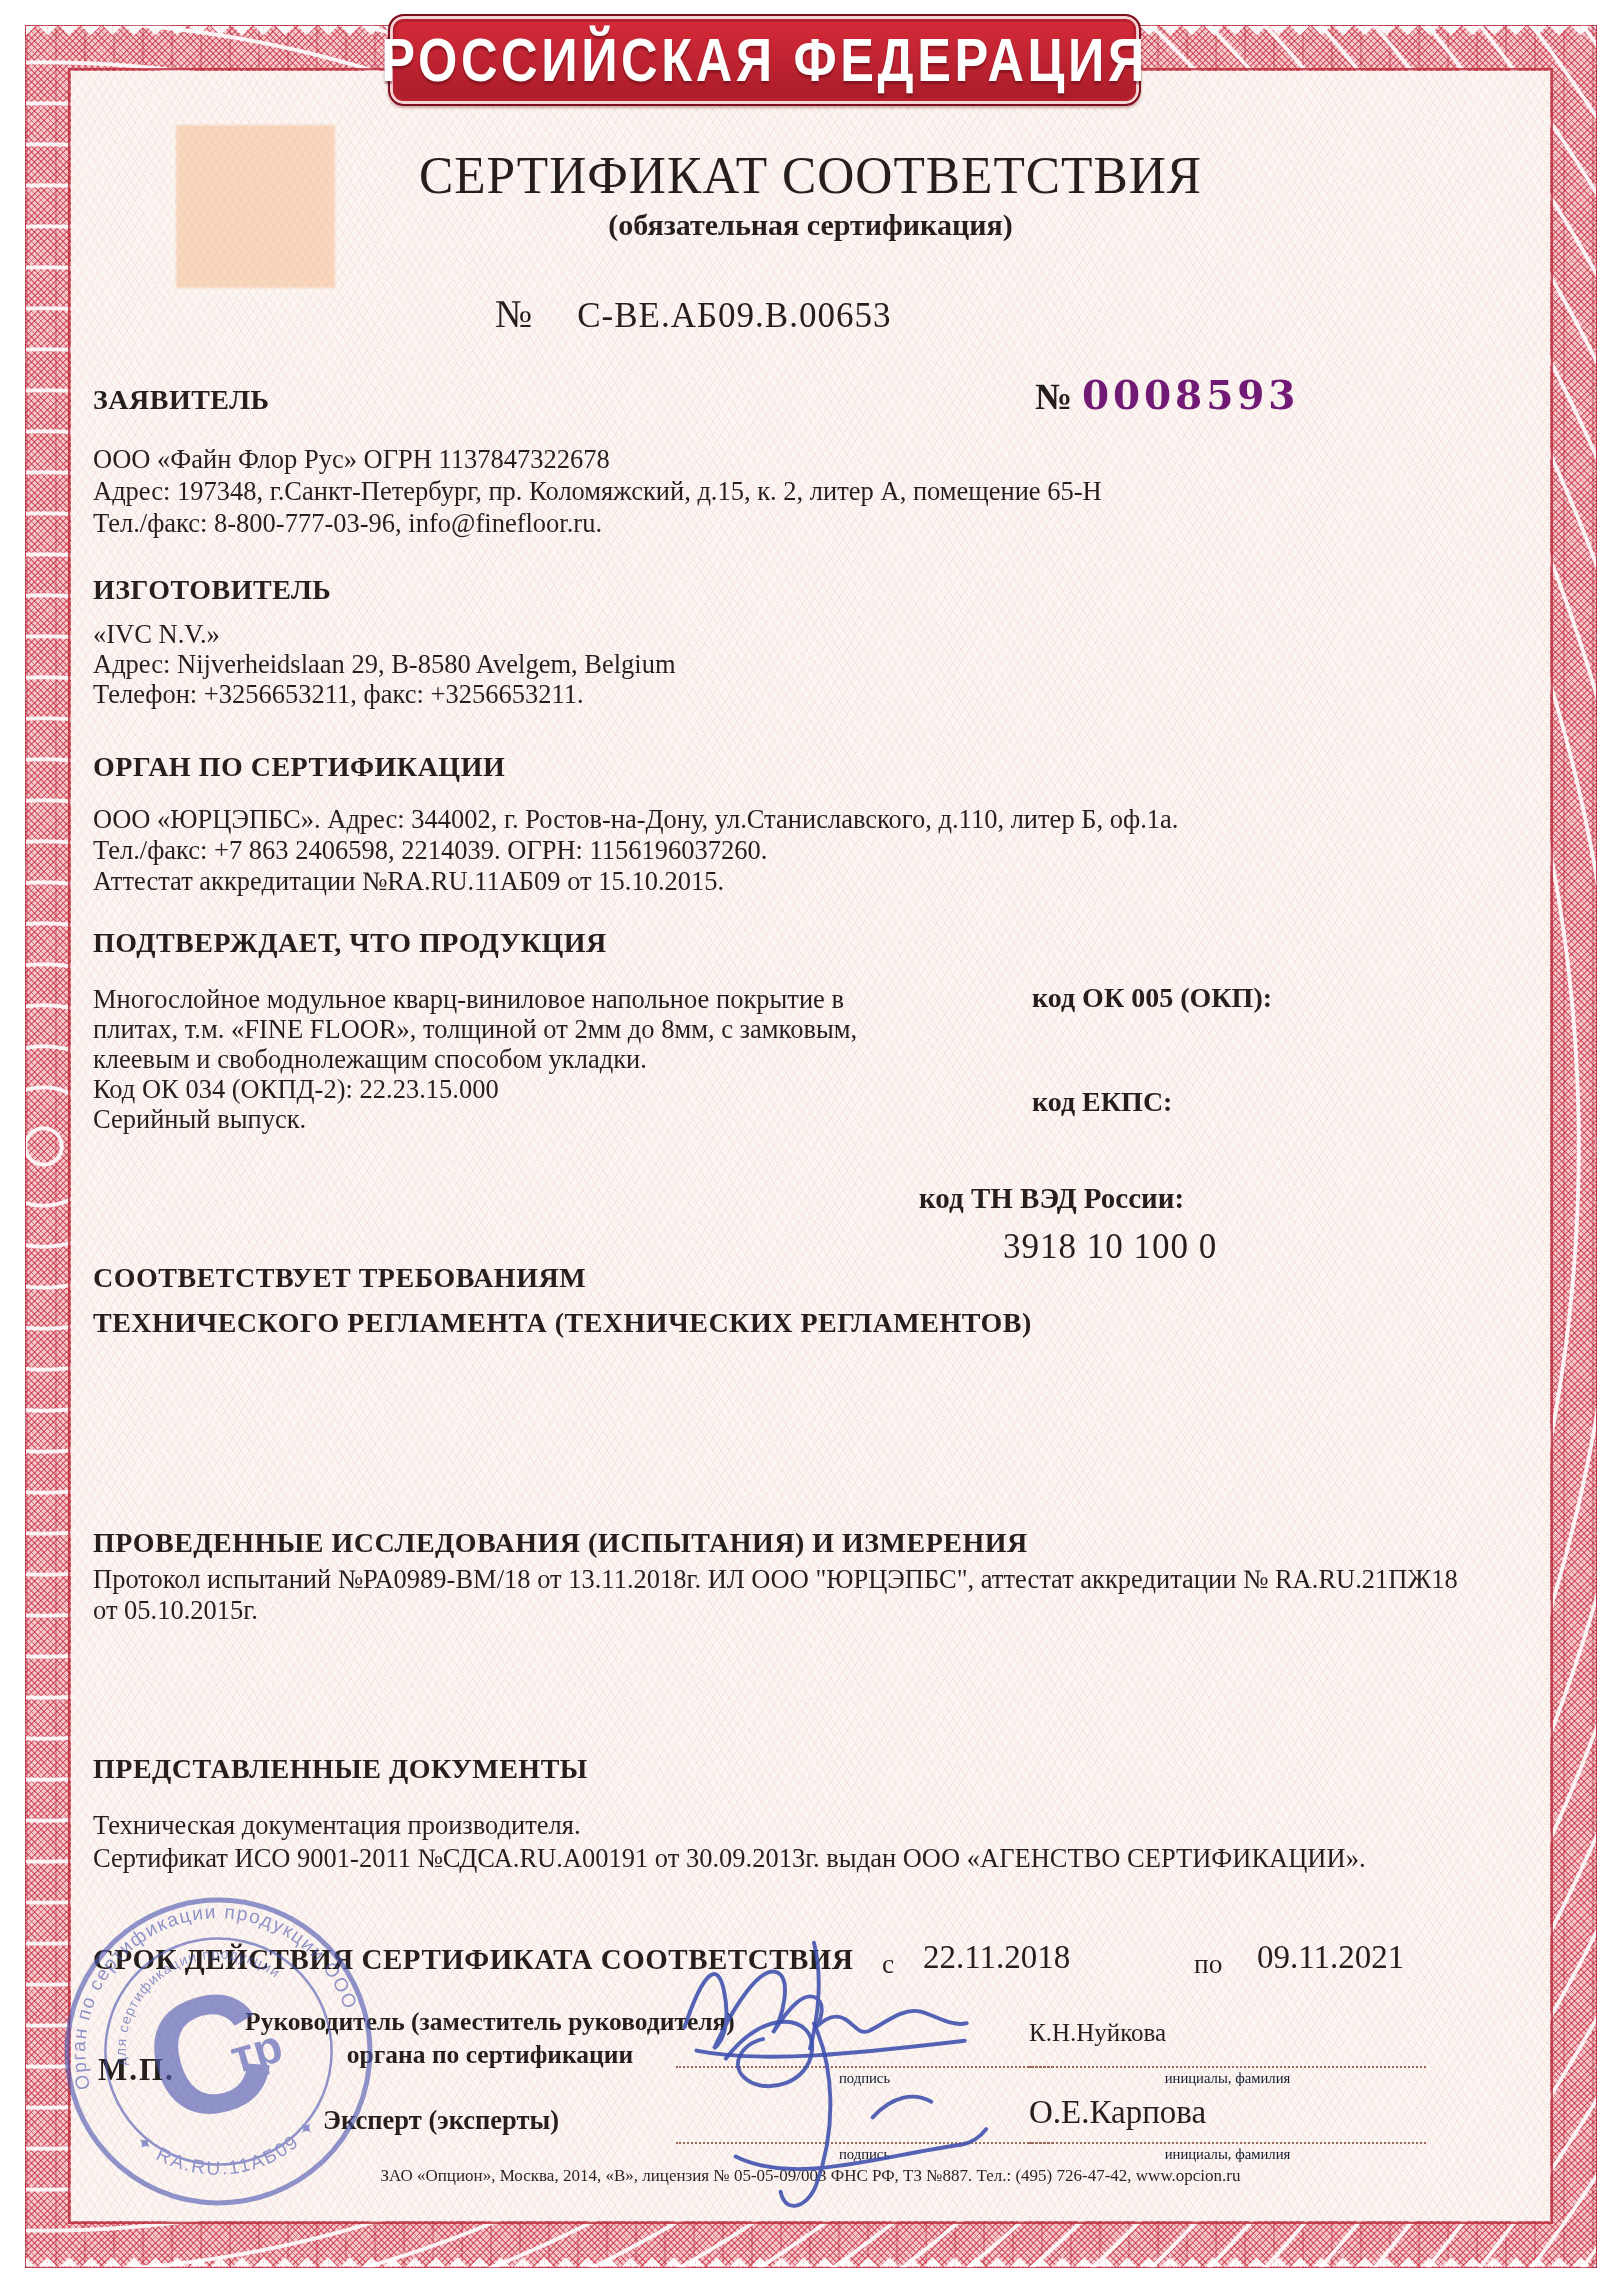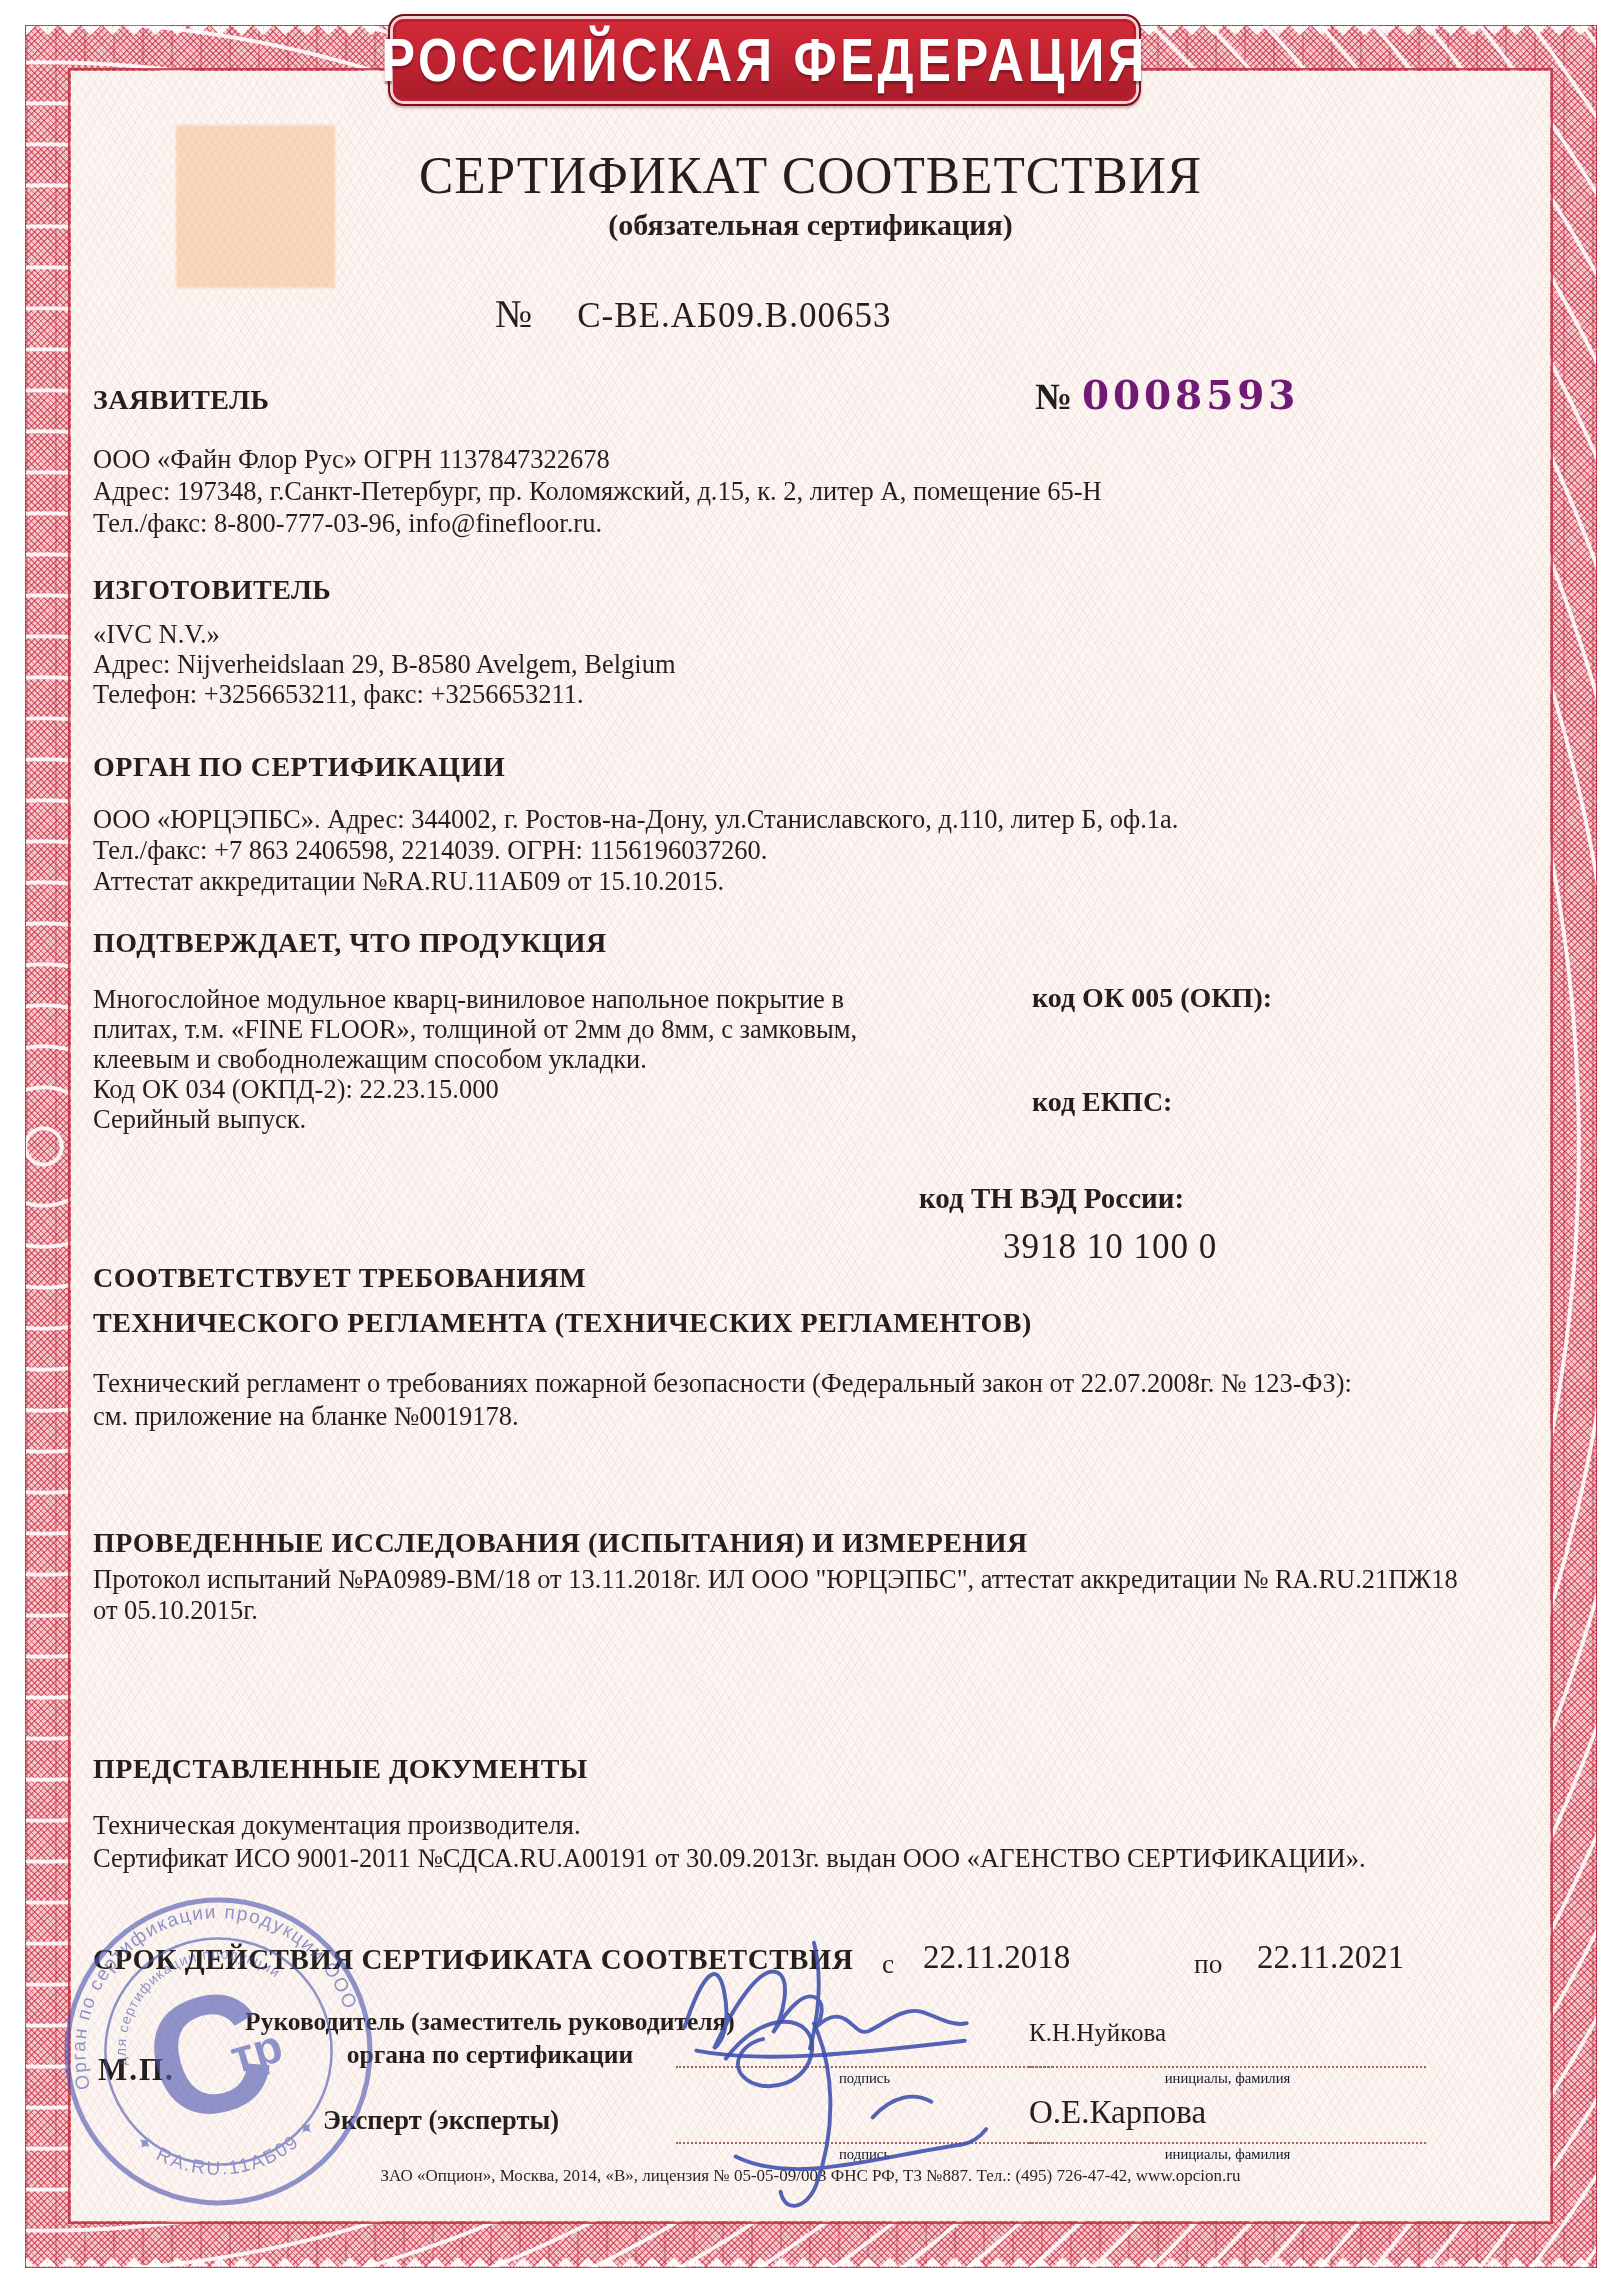--- a/index.html
+++ b/index.html
@@ -175,42 +175,38 @@
     <div>Код ОК 034 (ОКПД-2): 22.23.15.000</div>
     <div>Серийный выпуск.</div>
   </div>
   <div class="abs code-okp">код ОК 005 (ОКП):</div>
   <div class="abs code-ekps">код ЕКПС:</div>
   <div class="abs code-tnved">код ТН ВЭД России:</div>
   <div class="abs code-tnved-val">3918 10 100 0</div>
 
   <div class="abs h req-h2">ТЕХНИЧЕСКОГО РЕГЛАМЕНТА (ТЕХНИЧЕСКИХ РЕГЛАМЕНТОВ)</div>
   <div class="abs h req-h1">СООТВЕТСТВУЕТ ТРЕБОВАНИЯМ</div>
-  <div class="abs lines body-lines req-l">
-    <div>Технический регламент о требованиях пожарной безопасности (Федеральный закон от 22.07.2008г. № 123-ФЗ):</div>
-    <div>см. приложение на бланке №0019178.</div>
-  </div>
 
   <div class="abs h tests-h">ПРОВЕДЕННЫЕ ИССЛЕДОВАНИЯ (ИСПЫТАНИЯ) И ИЗМЕРЕНИЯ</div>
   <div class="abs lines body-lines tests-l">
     <div>Протокол испытаний №РА0989-ВМ/18 от 13.11.2018г. ИЛ ООО "ЮРЦЭПБС", аттестат аккредитации № RA.RU.21ПЖ18</div>
     <div>от 05.10.2015г.</div>
   </div>
 
   <div class="abs h docs-h">ПРЕДСТАВЛЕННЫЕ ДОКУМЕНТЫ</div>
   <div class="abs lines body-lines docs-l">
     <div>Техническая документация производителя.</div>
     <div>Сертификат ИСО 9001-2011 №СДСА.RU.А00191 от 30.09.2013г. выдан ООО «АГЕНСТВО СЕРТИФИКАЦИИ».</div>
   </div>
 
   <div class="abs h validity-h">СРОК ДЕЙСТВИЯ СЕРТИФИКАТА СООТВЕТСТВИЯ</div>
   <div class="abs v-from-lbl">с</div>
   <div class="abs v-from-date">22.11.2018</div>
   <div class="abs v-to-lbl">по</div>
-  <div class="abs v-to-date">22.11.2021</div>
+  <div class="abs v-to-date">09.11.2021</div>
 
   <svg class="stamp" viewBox="0 0 320 320">
     <g fill="none" stroke="#4d58b0">
       <circle cx="160" cy="160" r="150" stroke-width="5"></circle>
       <circle cx="160" cy="160" r="112" stroke-width="2.5"></circle>
     </g>
     <defs>
       <path id="ringTop" d="M 28 160 A 132 132 0 0 1 292 160"></path>
       <path id="ringBottom" d="M 42 200 A 126 126 0 0 0 278 200"></path>
       <path id="ringInner" d="M 68 160 A 92 92 0 0 1 252 160"></path>

